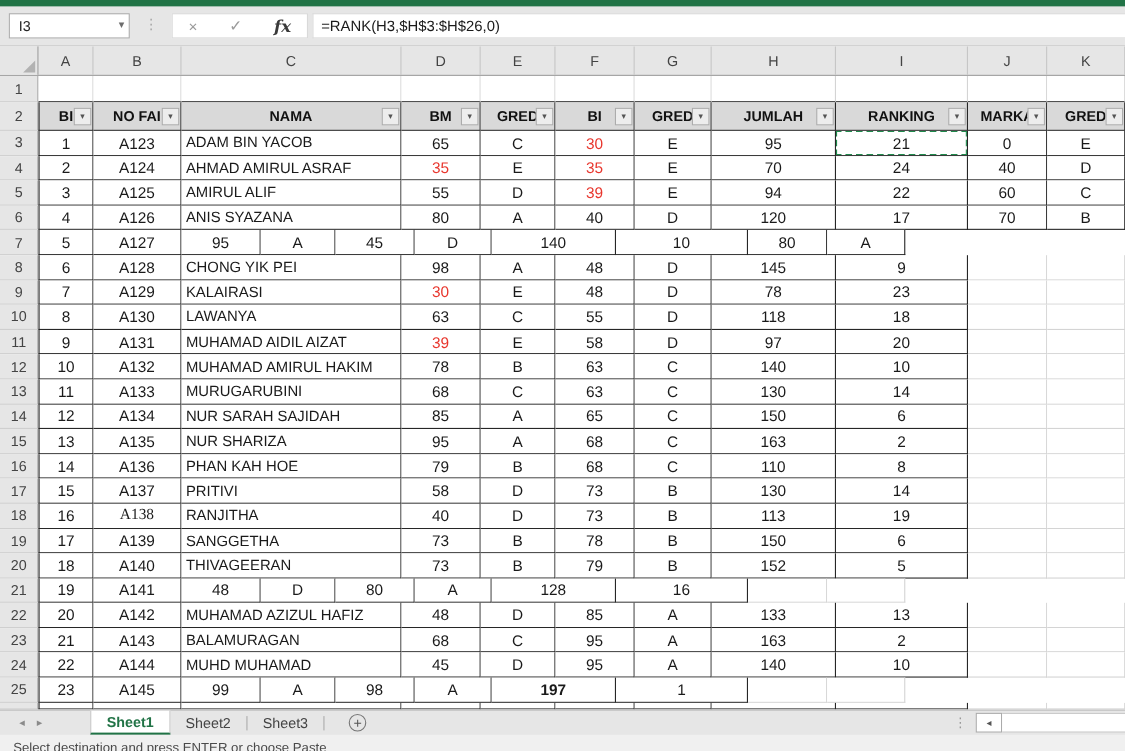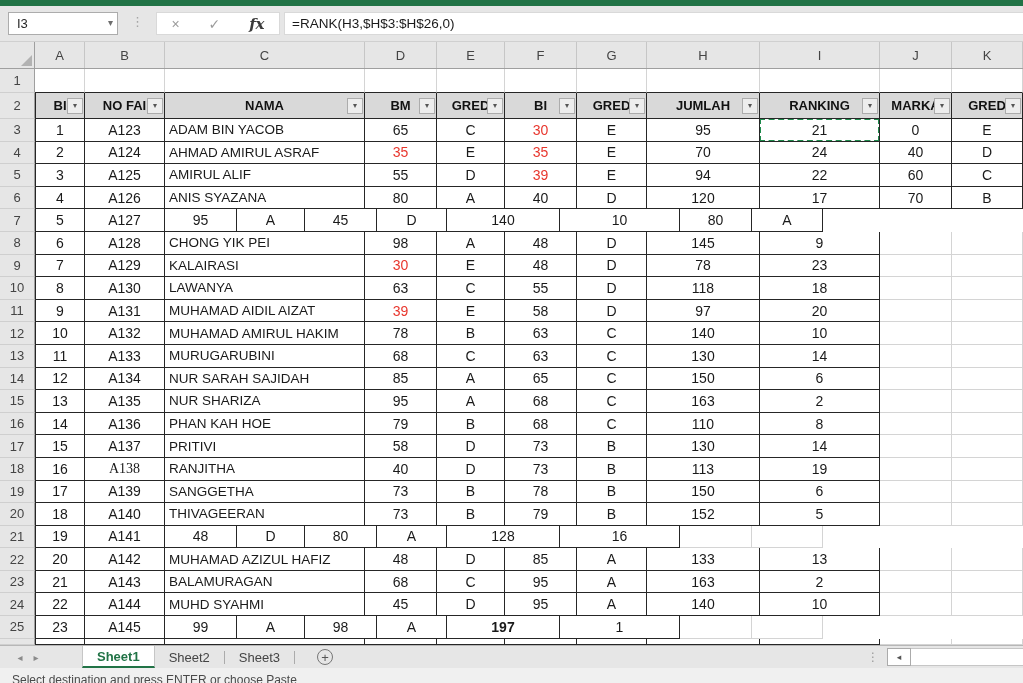--- a/index.html
+++ b/index.html
@@ -492,21 +492,21 @@
           <div class="cell dark" style="width: 70px;">A</div>
           <div class="cell dark" style="width: 113px;">163</div>
           <div class="cell dark" style="width: 120px;">2</div>
           <div class="cell" style="width: 72px;"></div>
           <div class="cell" style="width: 71px;"></div>
         </div>
         <div class="row">
           <div class="gutter">24</div>
           <div class="cell dark bl" style="width: 50px;">22</div>
           <div class="cell dark" style="width: 80px;">A144</div>
-          <div class="cell dark left" style="width: 200px;">MUHD SYAHMI</div>
+          <div class="cell dark left" style="width: 200px;">MUHD MUHAMAD</div>
           <div class="cell dark" style="width: 72px;">45</div>
           <div class="cell dark" style="width: 68px;">D</div>
           <div class="cell dark" style="width: 72px;">95</div>
           <div class="cell dark" style="width: 70px;">A</div>
           <div class="cell dark" style="width: 113px;">140</div>
           <div class="cell dark" style="width: 120px;">10</div>
           <div class="cell" style="width: 72px;"></div>
           <div class="cell" style="width: 71px;"></div>
         </div>
         <div class="row">

